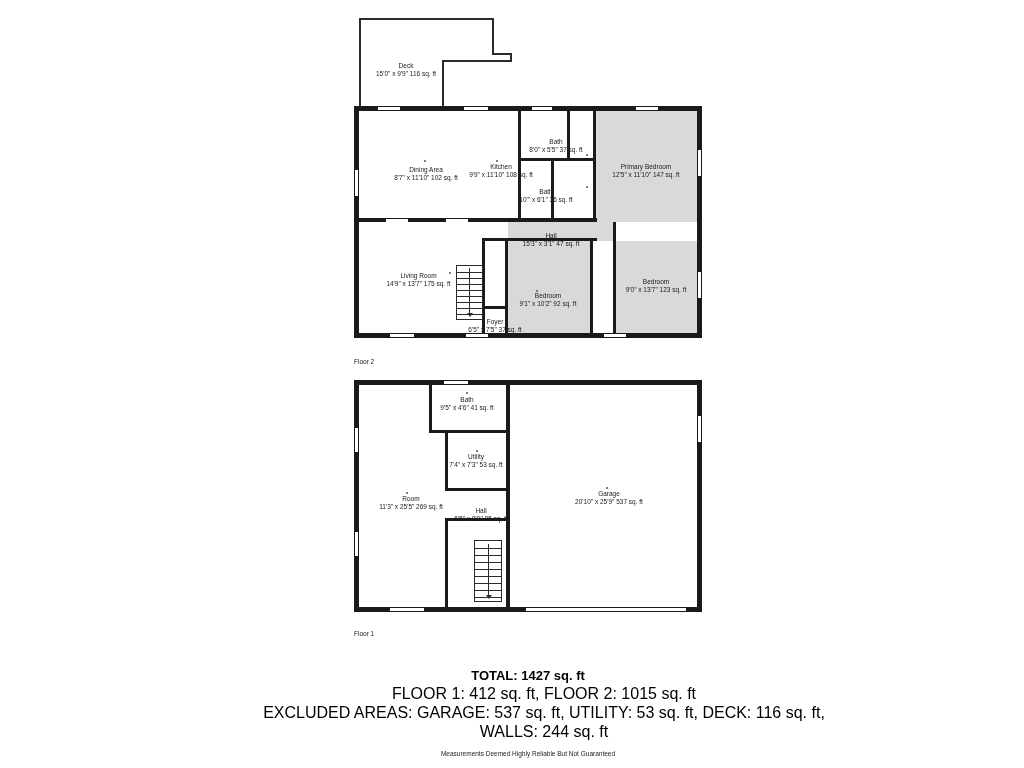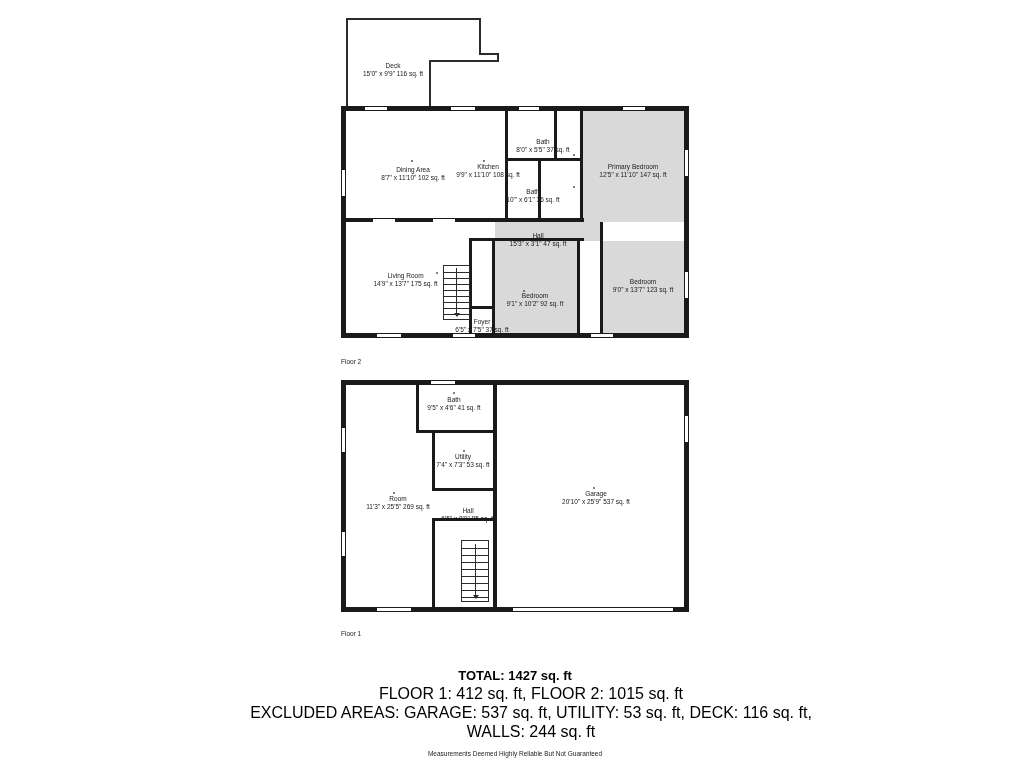--- a/index.html
+++ b/index.html
@@ -10,21 +10,21 @@
   body {
     width: 1024px;
     height: 768px;
     font-family: "Liberation Sans", sans-serif;
     color: #111111;
     position: relative;
     overflow: hidden;
   }
   #sheet {
     position: absolute;
-    left: 3px; top: 0;
+    left: 16px; top: 0;
     width: 872px;
     height: 768px;
   }
   .plan {
     position: absolute;
   }
 
   
   .wall {
     position: absolute;

